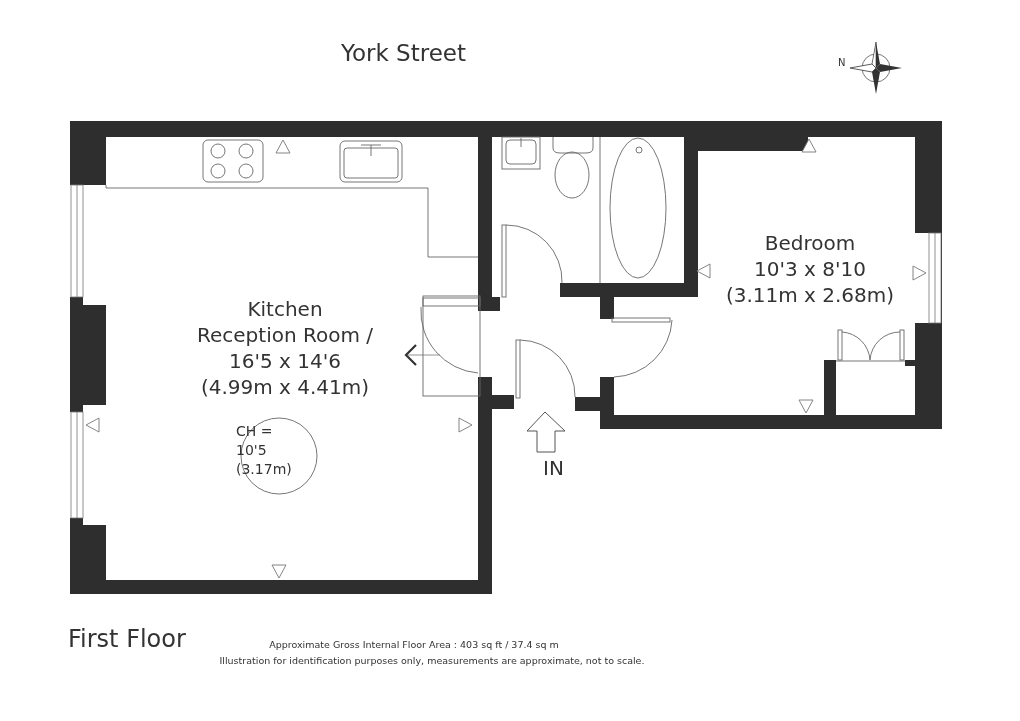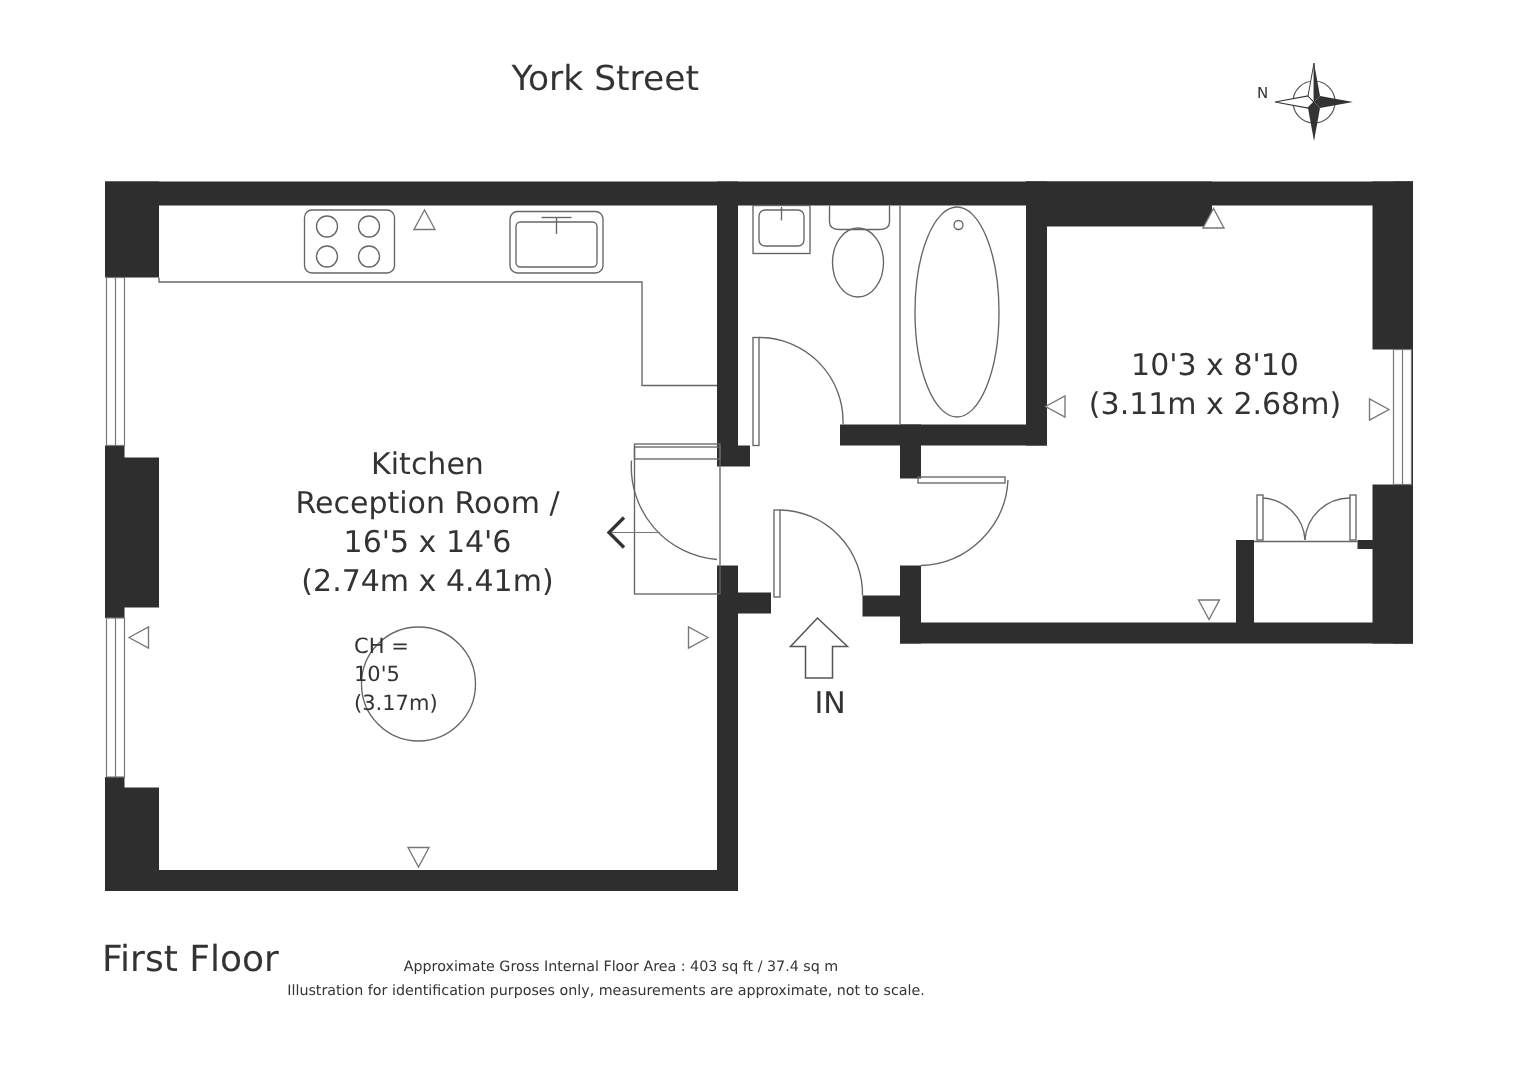--- a/index.html
+++ b/index.html
@@ -6,21 +6,21 @@
     body { width: 1020px; height: 721px; position: relative; overflow: hidden; font-family: "DejaVu Sans", sans-serif; color: #2b2b2b; }
     .plan { position: absolute; left: 0; top: 0; width: 1020px; height: 721px; }
     .title { position: absolute; left: 0; width: 807px; top: 40px; text-align: center; font-size: 23px; color: #333; }
     .room-label { position: absolute; text-align: center; color: #333; line-height: 1.3; }
     .rec { left: 160px; top: 296px; width: 250px; font-size: 20px; }
     .bed { left: 700px; top: 230px; width: 220px; font-size: 20px; }
     .ch { position: absolute; left: 236px; top: 422px; width: 84px; text-align: left; font-size: 14px; line-height: 1.35; color: #333; }
     .in-label { position: absolute; left: 527px; top: 456px; font-size: 20px; color: #333; margin-left: 16px; }
     .floor-label { position: absolute; left: 68px; top: 625px; font-size: 24px; color: #333; }
     .foot1 { position: absolute; left: 0; width: 808px; top: 639px; text-align: center; font-size: 9.5px; padding-left: 20px; box-sizing: border-box; color: #333; }
-    .foot2 { position: absolute; left: 0; width: 808px; top: 655px; text-align: center; font-size: 9.5px; color: #333; }
+    .foot2 { position: absolute; left: 0; width: 808px; top: 655px; text-align: center; font-size: 9.5px; color: #333; padding-left: 28px; }
     .compass-n { position: absolute; left: 838px; top: 57px; font-size: 10px; color: #333; }
   </style>
 </head>
 <body>
 
 <svg class="plan" viewBox="0 0 1020 721" xmlns="http://www.w3.org/2000/svg">
   <g fill="#2e2e2e" stroke="none">
 
     <rect x="70" y="121" width="872" height="16"></rect>
 
@@ -142,30 +142,31 @@
   </g>
 </svg>
 
 <div class="title">York Street</div>
 <div class="compass-n">N</div>
 
 <div class="room-label rec">
   <div>Kitchen</div>
   <div>Reception Room /</div>
   <div>16'5 x 14'6</div>
-  <div>(2.74m x 4.41m)</div>
+  <div>(4.99m x 4.41m)</div>
 </div>
 
 <div class="ch">
   <div>CH =</div>
   <div>10'5</div>
   <div>(3.17m)</div>
 </div>
 
 <div class="room-label bed">
+  <div>Bedroom</div>
   <div>10'3 x 8'10</div>
   <div>(3.11m x 2.68m)</div>
 </div>
 
 <div class="in-label">IN</div>
 
 <div class="floor-label">First Floor</div>
 <div class="foot1">Approximate Gross Internal Floor Area : 403 sq ft / 37.4 sq m</div>
 <div class="foot2">Illustration for identification purposes only, measurements are approximate, not to scale.</div>
 

